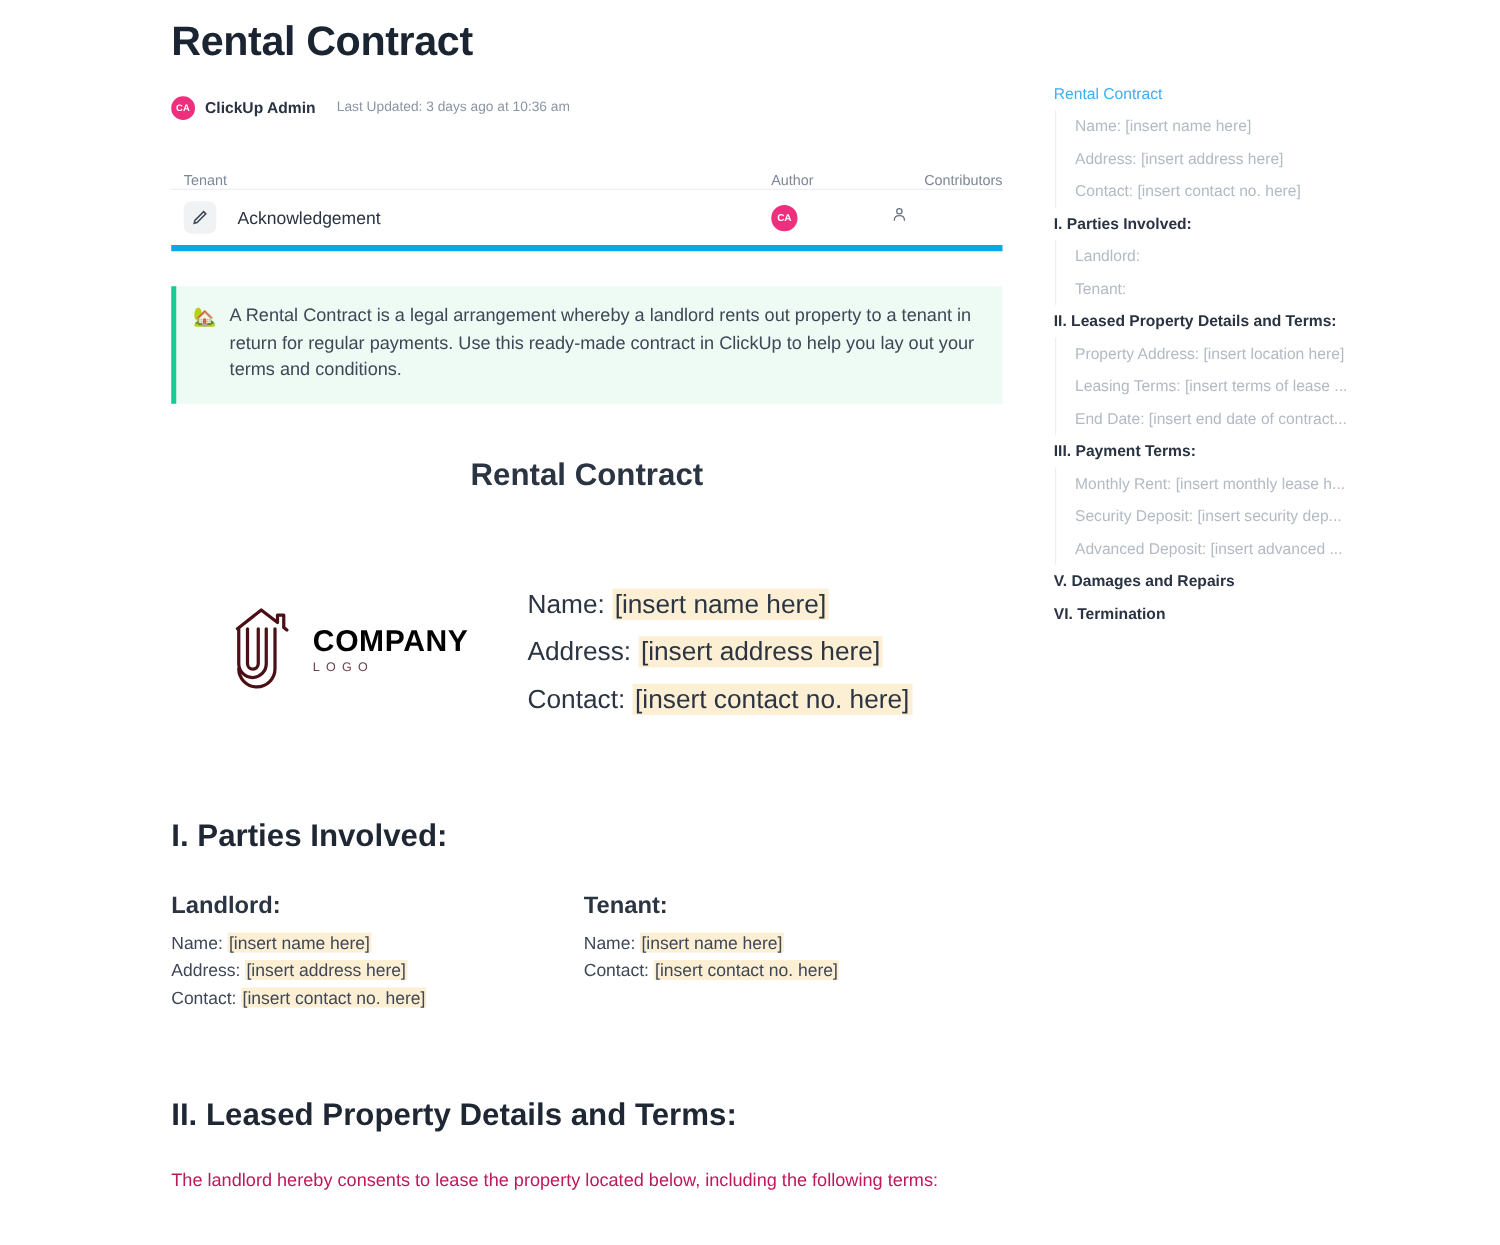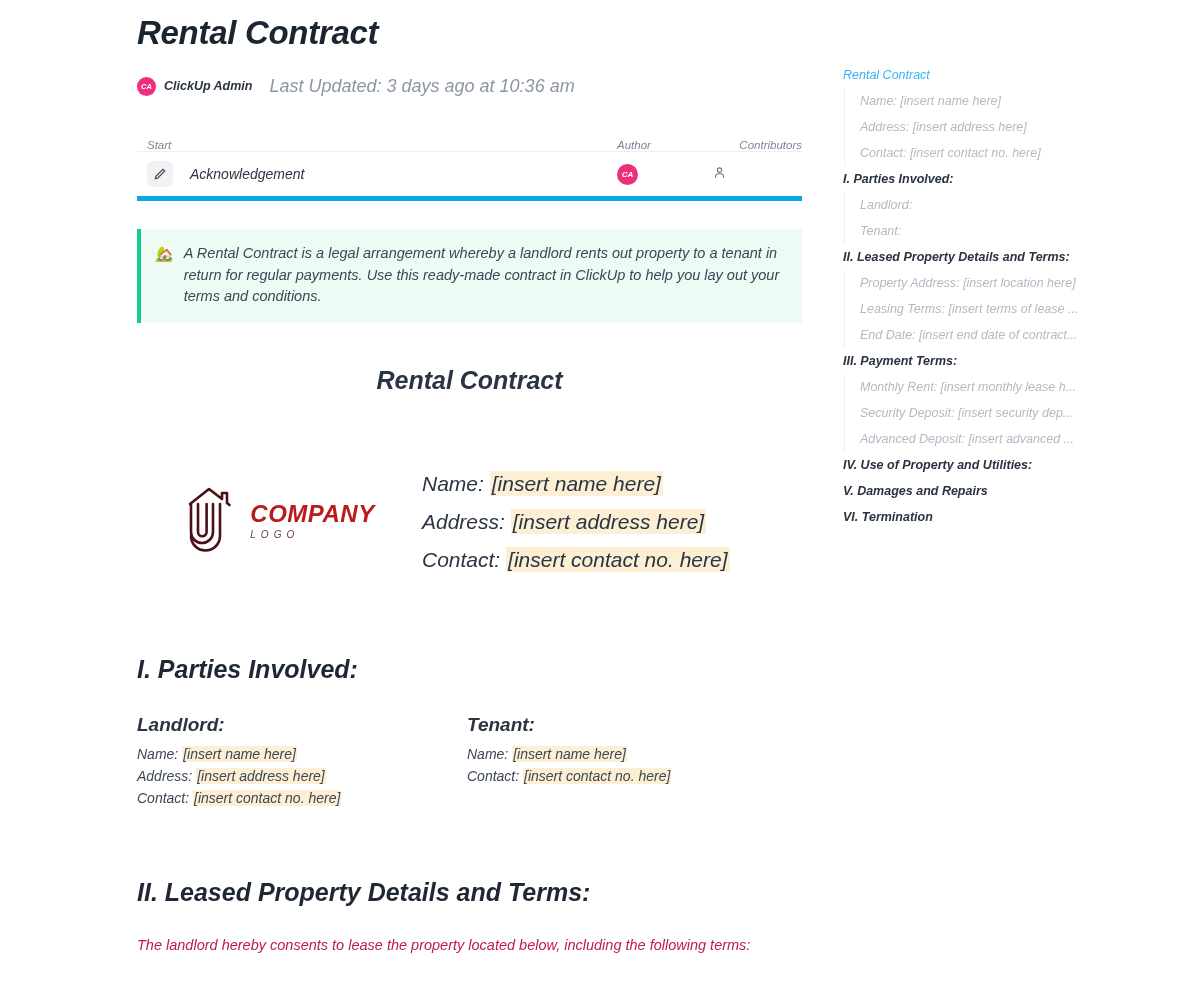--- a/index.html
+++ b/index.html
@@ -4,21 +4,21 @@
 <style>
   * { box-sizing: border-box; }
   html, body {
     margin: 0; padding: 0;
     width: 1200px; height: 996px;
     background: #ffffff;
     font-family: "Liberation Sans", sans-serif;
     overflow: hidden;
   }
 
-  .page { position: relative; width: 1200px; height: 996px; background:#fff;font-style:italic; }
+  .page { position: relative; width: 1200px; height: 996px; background:#fff; }
 
   
   .doc {
     position: absolute;
     left: 137px; top: 0; width: 665px;
   }
 
   .doc-title {
     font-size: 33px;
     font-weight: bold;
@@ -39,21 +39,21 @@
     color: #fff; font-size: 7.5px; font-weight: bold;
     display: flex; align-items: center; justify-content: center;
     letter-spacing: .2px;
     flex: none;
   }
   .meta-author {
     font-size: 12.5px; font-weight: bold; color: #2a3342;
     margin-left: 8px;
   }
   .meta-updated {
-    font-size: 18px; color: #8b96a5;
+    font-size: 11px; color: #8b96a5;
     margin-left: 17px;
   }
 
   
   .table { margin-top: 29px; width: 665px; }
   .thead {
     display: flex; align-items: flex-end;
     height: 26px;
     border-bottom: 1px solid #eceef1;
     font-size: 11.5px; color: #7c8797;
@@ -114,21 +114,21 @@
   .hero {
     display: flex; align-items: center;
     margin-top: 61px;
     height: 130px;
   }
   .logo-wrap { width: 285px; display:flex; align-items:center; justify-content:center; }
   .logo { display: flex; align-items: center; }
   .logo-mark { flex: none; }
   .logo-text { margin-left: 14px; }
   .logo-company {
-    font-size: 24px; font-weight: bold; color: #b91c1c;
+    font-size: 24px; font-weight: bold; color: #000000;
     letter-spacing: 0.5px; line-height: 25px;
   }
   .logo-sub {
     font-size: 10px; color: #6b4047; letter-spacing: 5px;
     margin-top: 3px;
   }
 
   .contact-block { padding-top: 2px; }
   .contact-line {
     font-size: 21px; color: #2b3442;
@@ -194,21 +194,21 @@
     <h1 class="doc-title">Rental Contract</h1>
 
     <div class="meta-row">
       <div class="avatar">CA</div>
       <span class="meta-author">ClickUp Admin</span>
       <span class="meta-updated">Last Updated: 3 days ago at 10:36 am</span>
     </div>
 
     <div class="table">
       <div class="thead">
-        <div class="th-title">Start</div>
+        <div class="th-title">Tenant</div>
         <div class="th-author">Author</div>
         <div class="th-contrib">Contributors</div>
       </div>
       <div class="trow">
         <div class="td-title">
           <span class="doc-icon">
             <svg width="14" height="14" viewBox="0 0 24 24" fill="none" stroke="#3d4756" stroke-width="2.1" stroke-linecap="round">
               <path d="M4 20 L8 19 L20 7 L17 4 L5 16 Z"></path>
             </svg>
           </span>
@@ -313,18 +313,17 @@
       <div class="ol-item ol-l1">Landlord:</div>
       <div class="ol-item ol-l1">Tenant:</div>
       <div class="ol-item ol-l0">II. Leased Property Details and Terms:</div>
       <div class="ol-item ol-l1">Property Address: [insert location here]</div>
       <div class="ol-item ol-l1">Leasing Terms: [insert terms of lease ...</div>
       <div class="ol-item ol-l1">End Date: [insert end date of contract...</div>
       <div class="ol-item ol-l0">III. Payment Terms:</div>
       <div class="ol-item ol-l1">Monthly Rent: [insert monthly lease h...</div>
       <div class="ol-item ol-l1">Security Deposit: [insert security dep...</div>
       <div class="ol-item ol-l1">Advanced Deposit: [insert advanced ...</div>
-      <div class="ol-item ol-l0">IV. Use of Property and Utilities:</div>
       <div class="ol-item ol-l0">V. Damages and Repairs</div>
       <div class="ol-item ol-l0">VI. Termination</div>
     </div>
 
 </div>
 
 </body></html>

